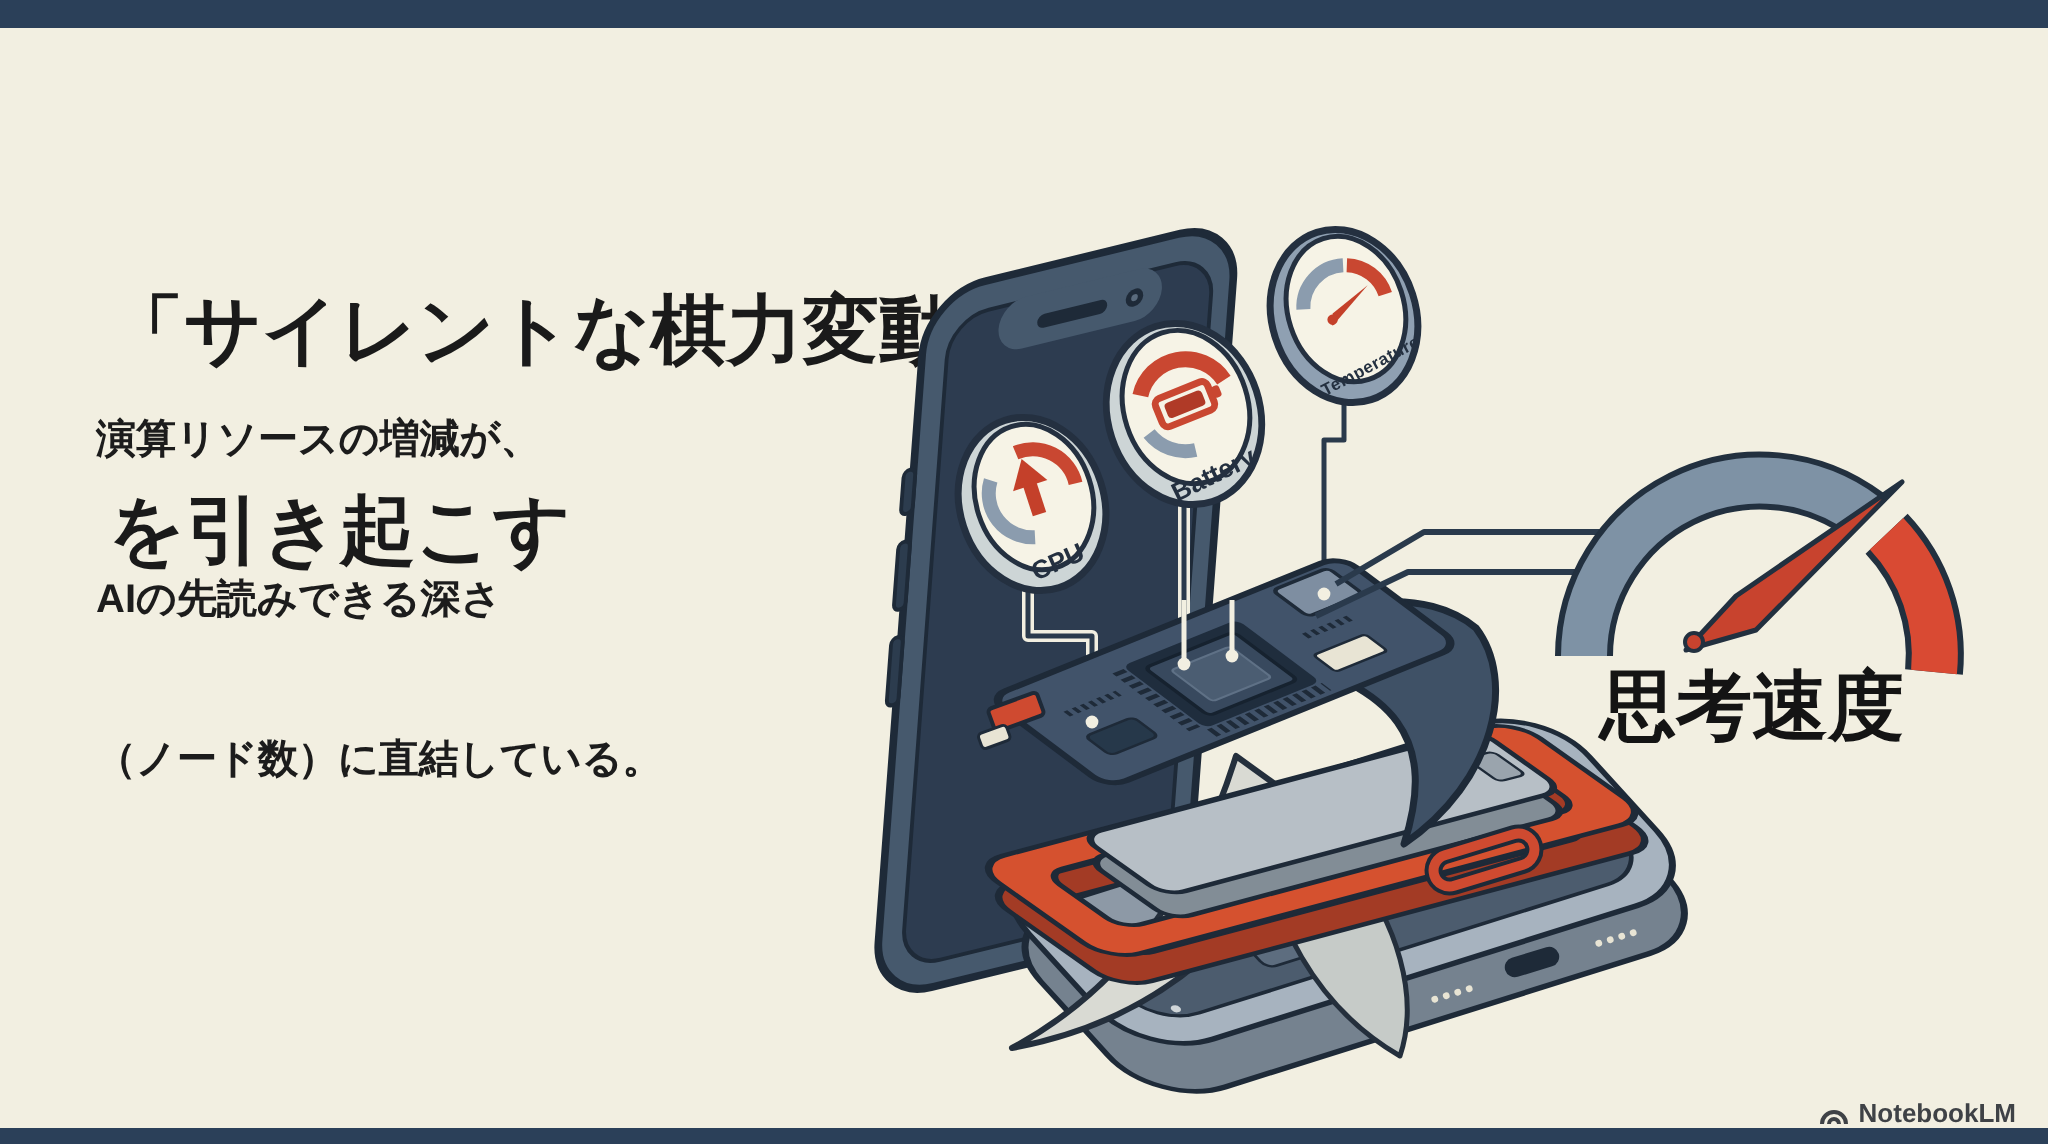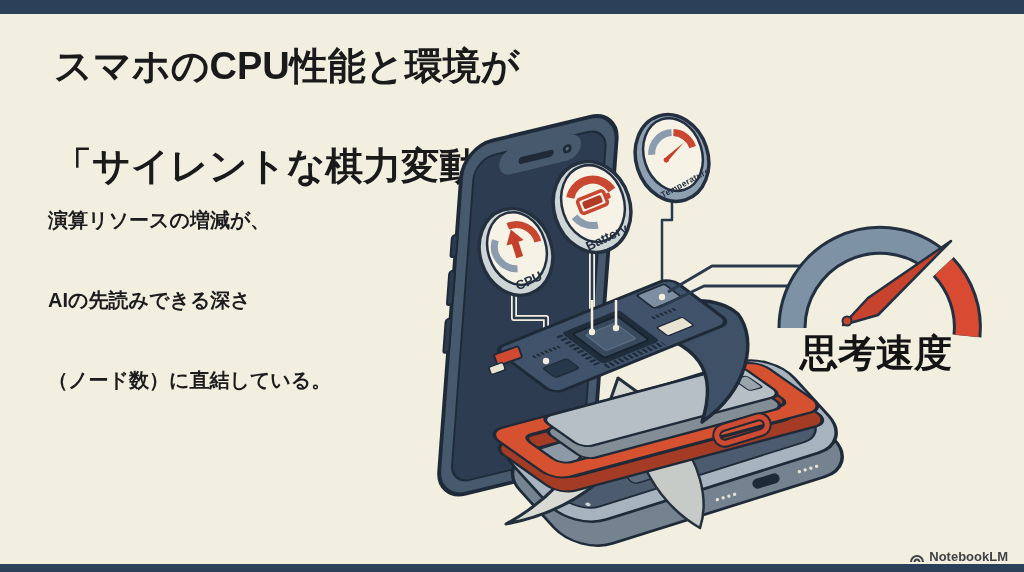--- a/index.html
+++ b/index.html
@@ -17,23 +17,23 @@
   .watermark{position:absolute;right:16px;bottom:8px;display:flex;align-items:flex-end;
          gap:4px;color:#3f4246;font-size:13px;font-weight:700;}
   svg text{font-family:"Liberation Sans","DejaVu Sans",sans-serif;}
 </style>
 </head>
 <body>
 
 <div class="slide">
   <div class="bar top"></div>
 
-  <div class="title"><span>スマホのCPU性能と環境が</span><br>
+  <div class="title"><br>
 <span>「サイレントな棋力変動」</span><br>
-</div>
+<span>を引き起こす</span></div>
 
   <div class="bodytext"><span>演算リソースの増減が、</span><br>
 <span>AIの先読みできる深さ</span><br>
 <span>（ノード数）に直結している。</span></div>
 
   <svg class="art" width="1024" height="572" viewBox="0 0 1024 572">
 
     <g transform="matrix(0.972,-0.237,-0.0743,0.997,466,150)">
       <rect x="-3" y="-3" width="160" height="354" rx="30" fill="#46596d" stroke="#1e2a38" stroke-width="4"></rect>
       <rect x="10" y="12" width="136" height="326" rx="20" fill="#2d3c50" stroke="#1e2a38" stroke-width="2"></rect>

